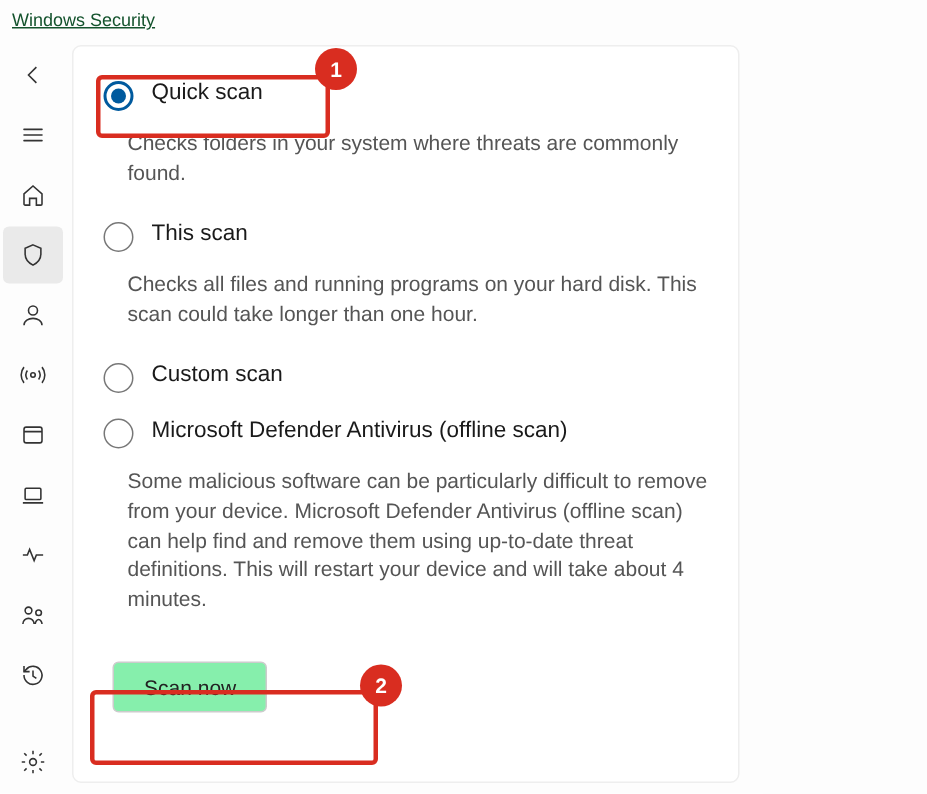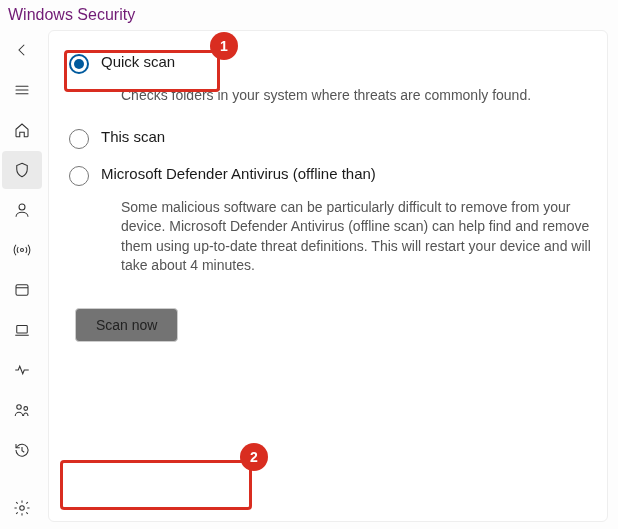--- a/index.html
+++ b/index.html
@@ -10,22 +10,23 @@
       background: #fdfdfd;
       width: 618px;
       height: 529px;
       overflow: hidden;
       position: relative;
     }
     .app-title {
       position: absolute;
       top: 6px;
       left: 8px;
-      font-size: 16px;
-      color: #701a75;
+      font-size: 12px;
+      color: #14532d;
+      text-decoration: underline;
     }
     .sidebar {
       position: absolute;
       left: 0;
       top: 30px;
       width: 44px;
       height: 498px;
       display: flex;
       flex-direction: column;
       align-items: center;
@@ -49,21 +50,21 @@
       height: 18px;
       stroke: #333;
       fill: none;
       stroke-width: 1.4;
     }
     .sidebar .spacer { flex: 1; }
     .content {
       position: absolute;
       left: 48px;
       top: 30px;
-      width: 560px;
+      width: 445px;
       padding: 18px 14px 14px 14px;
       background: #fff;
       border: 1px solid #eee;
       border-radius: 6px;
       height: 492px;
     }
     .option {
       display: flex;
       align-items: flex-start;
       margin-bottom: 8px;
@@ -90,26 +91,26 @@
       background: #005a9e;
       border-radius: 50%;
       transform: translate(-50%, -50%);
     }
     .option-text { margin-left: 12px; flex: 1; }
     .option-label { font-size: 15px; color: #1a1a1a; }
     .option-desc {
       font-size: 14px;
       color: #555;
       line-height: 1.4;
-      margin: 6px 0 18px 58px;
+      margin: 6px 0 18px 22px;
       max-width: 480px;
     }
     .scan-btn {
       display: inline-block;
-      background: #737373;
+      background: #86efac;
       border: 1px solid #ccc;
       border-radius: 4px;
       padding: 8px 20px;
       font-size: 14px;
       color: #222;
       cursor: pointer;
       margin-left: 12px;
       margin-top: 14px;
     }
     
@@ -218,25 +219,30 @@
   <div class="option">
     <div class="radio selected"></div>
     <div class="option-text"><span class="option-label">Quick scan</span></div>
   </div>
   <div class="option-desc">Checks folders in your system where threats are commonly found.</div>
 
   <div class="option">
     <div class="radio"></div>
     <div class="option-text"><span class="option-label">This scan</span></div>
   </div>
-
+  <div class="option-desc">Checks all files and running programs on your hard disk. This scan could take longer than one hour.</div>
 
   <div class="option">
     <div class="radio"></div>
-    <div class="option-text"><span class="option-label">Microsoft Defender Antivirus (offline than)</span></div>
+    <div class="option-text"><span class="option-label">Custom scan</span></div>
+  </div>
+
+  <div class="option">
+    <div class="radio"></div>
+    <div class="option-text"><span class="option-label">Microsoft Defender Antivirus (offline scan)</span></div>
   </div>
   <div class="option-desc">Some malicious software can be particularly difficult to remove from your device. Microsoft Defender Antivirus (offline scan) can help find and remove them using up-to-date threat definitions. This will restart your device and will take about 4 minutes.</div>
 
   <button class="scan-btn">Scan now</button>
 </div>
 
 <div class="annot-box" style="left:64px; top:50px; width:156px; height:42px;"></div>
 <div class="annot-badge" style="left:210px; top:32px;">1</div>
 
 <div class="annot-box" style="left:60px; top:460px; width:192px; height:50px;"></div>

